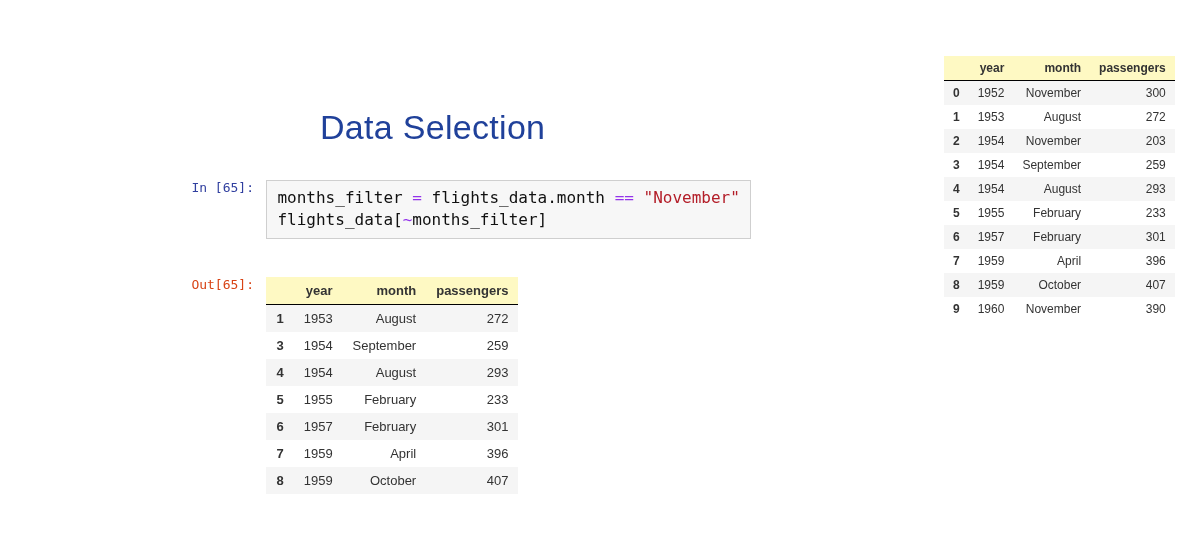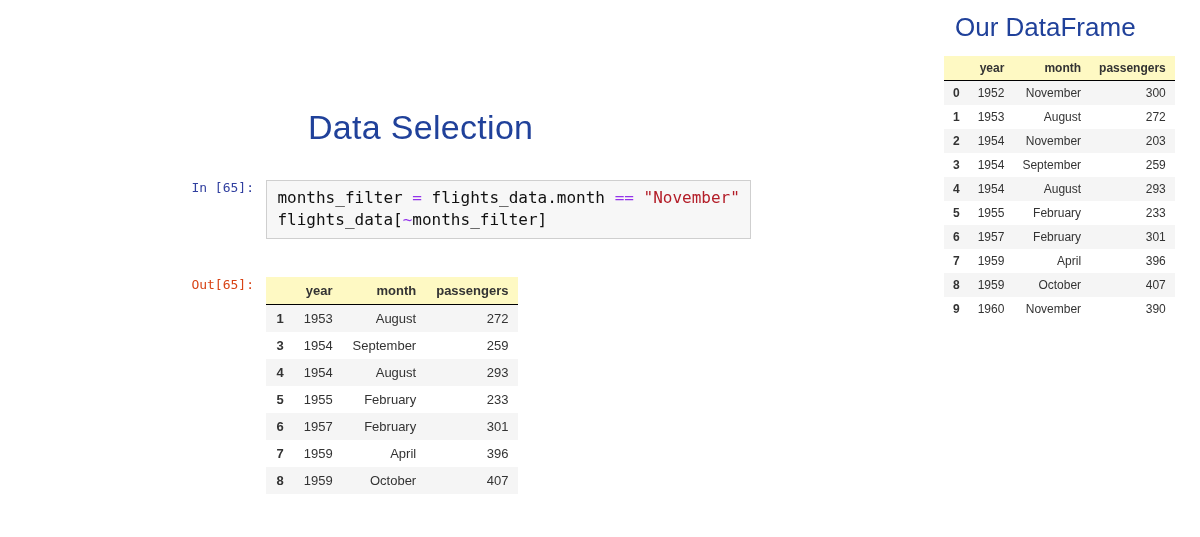--- a/index.html
+++ b/index.html
@@ -13,21 +13,21 @@
   }
   .wrap {
     position: relative;
     width: 1200px;
     height: 537px;
   }
 
   
   .main-title {
     position: absolute;
-    left: 308px;
+    left: 320px;
     top: 108px;
     font-size: 34px;
     color: #20419a;
     font-weight: 400;
     letter-spacing: 0.3px;
   }
   .notebook {
     position: absolute;
     left: 166px;
     top: 180px;
@@ -185,21 +185,20 @@
                 <td>1959</td>
                 <td>October</td>
                 <td>407</td>
               </tr>
             </tbody>
         </table>
       </span>
     </div>
   </div>
 
-  <div class="side-title">Our DataFrame</div>
 
   <div class="side-table-wrap">
     <table class="df small" id="side-table">
       <thead>
           <tr>
             <th></th>
             <th>year</th>
             <th>month</th>
             <th>passengers</th>
           </tr>

